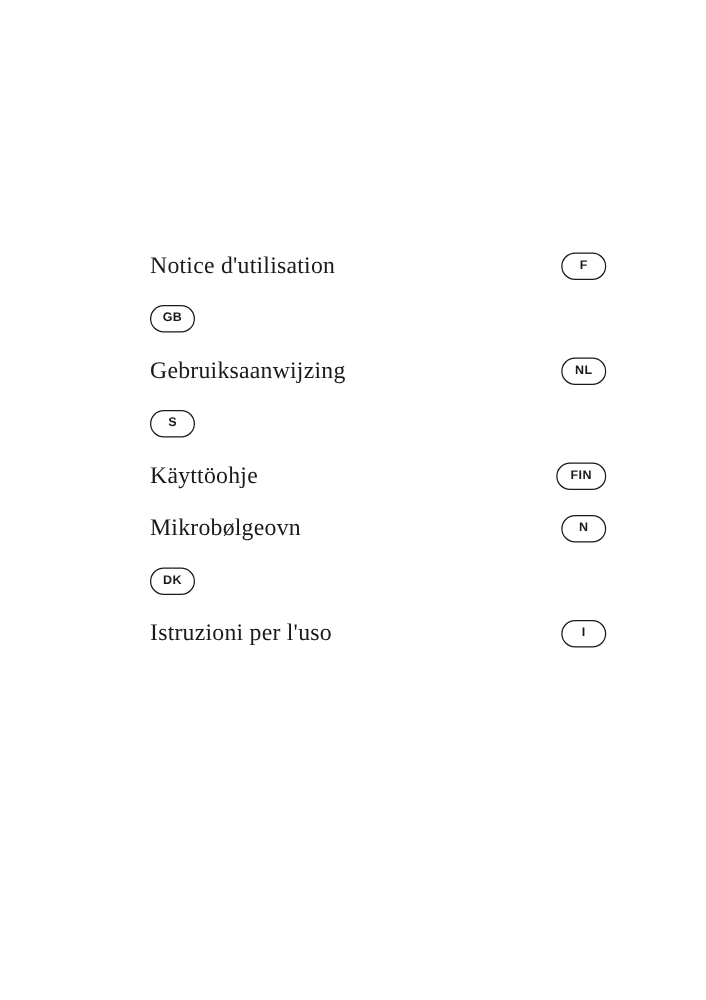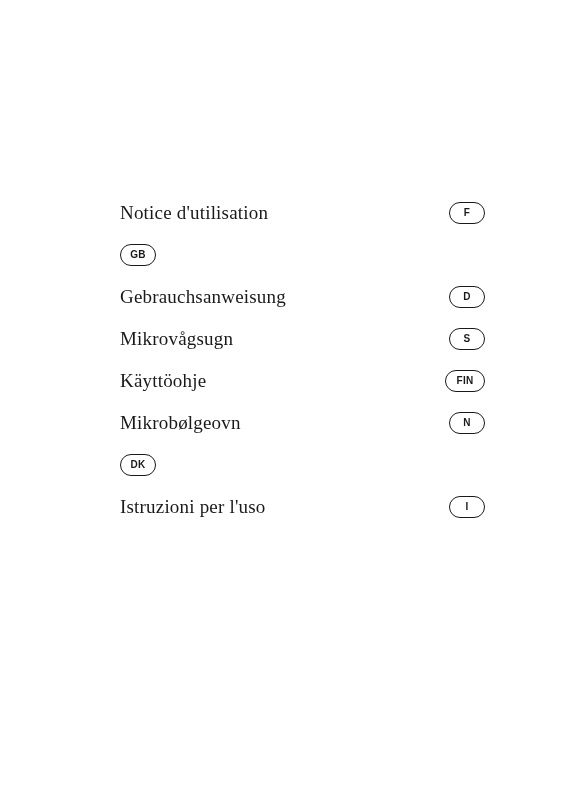--- a/index.html
+++ b/index.html
@@ -77,25 +77,24 @@
 <div class="page">
   <div class="manual-list">
   <div class="manual-item">
         <span class="manual-label">Notice d'utilisation</span>
         <span class="lang-badge">F</span>
       </div>
       <div class="manual-item">
         <span class="lang-badge">GB</span>
       </div>
       <div class="manual-item">
-        <span class="manual-label">Gebrauchsanweisung</span>
-        <span class="lang-badge">D</span>
+        <span class="manual-label">Gebruiksaanwijzing</span>
+        <span class="lang-badge">NL</span>
       </div>
       <div class="manual-item">
-        <span class="manual-label">Mikrovågsugn</span>
         <span class="lang-badge">S</span>
       </div>
       <div class="manual-item">
         <span class="manual-label">Käyttöohje</span>
         <span class="lang-badge wide">FIN</span>
       </div>
       <div class="manual-item">
         <span class="manual-label">Mikrobølgeovn</span>
         <span class="lang-badge">N</span>
       </div>

